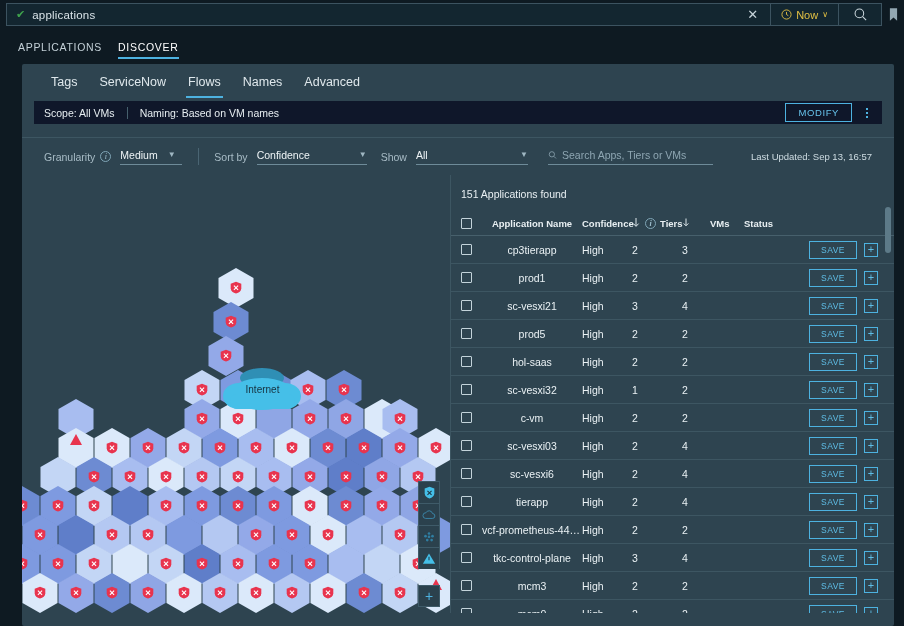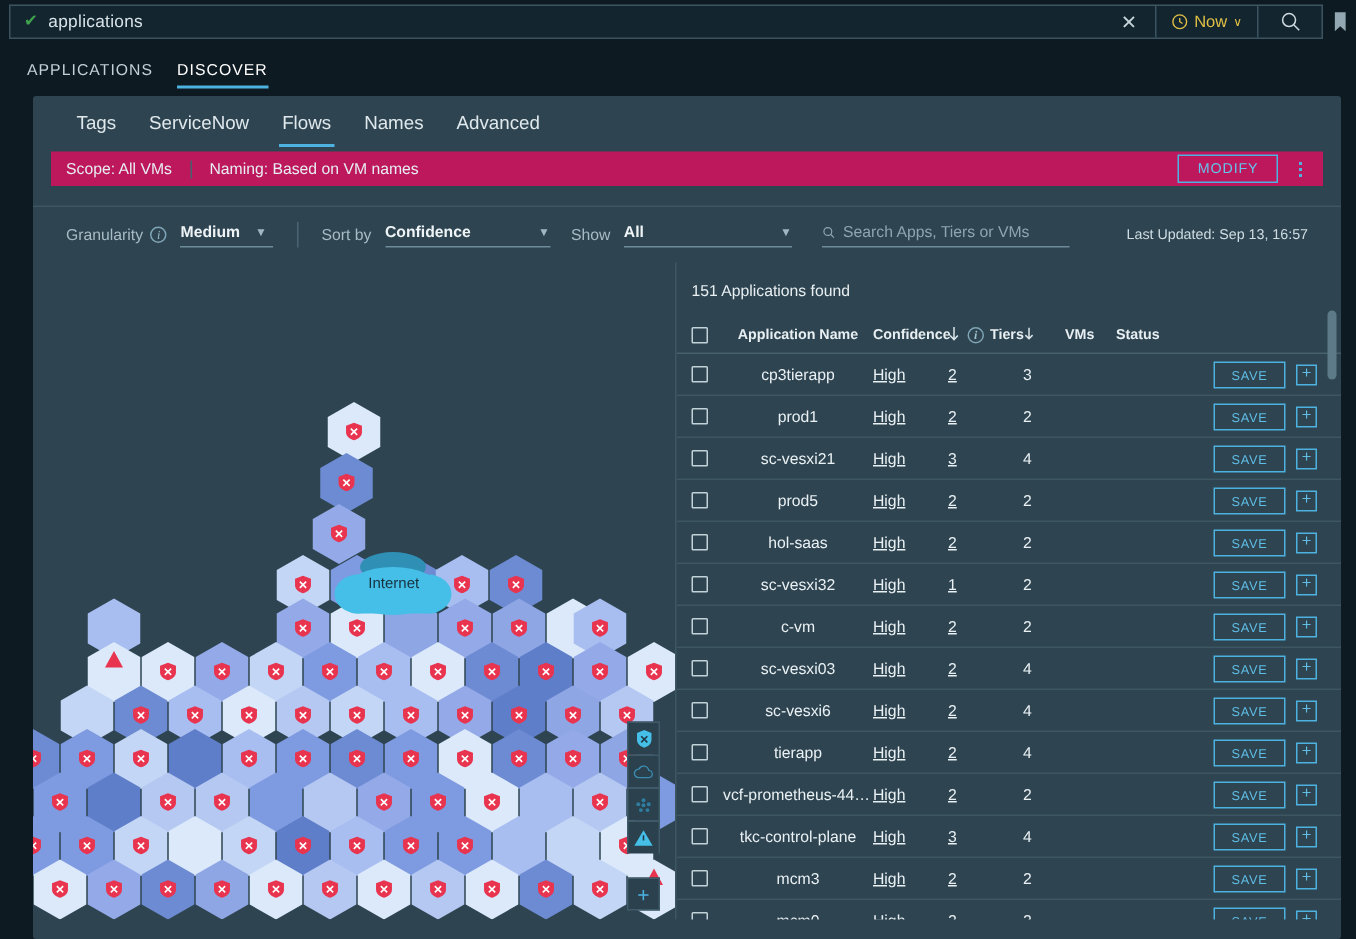--- a/index.html
+++ b/index.html
@@ -70,21 +70,21 @@
   .subtab {
     color: #dfe8ec; font-size: 12.5px; padding: 8px 9px 9px 9px;
     cursor: pointer; position: relative;
   }
   .subtab.active::after {
     content: ""; position: absolute; left: 7px; right: 7px; bottom: 0;
     height: 2px; background: #4db2e0;
   }
 
   .scopebar {
-    margin: 0 12px; height: 23px; background: #be185d;
+    margin: 0 12px; height: 23px; background: #0f172a;
     display: flex; align-items: center; padding: 0 10px;
   }
   .scope-text { color: #e7eef1; font-size: 10.5px; }
   .scope-sep { width: 1px; height: 12px; background: #46606d; margin: 0 12px; }
   .modify-btn {
     margin-left: auto; border: 1px solid #4db2e0; color: #66c2ea;
     font-size: 9.5px; letter-spacing: .6px; padding: 3px 12px; cursor: pointer;
     background: transparent;
   }
   .kebab {
@@ -104,21 +104,20 @@
   .info-i {
     display: inline-flex; align-items: center; justify-content: center;
     width: 11px; height: 11px; border: 1px solid #7fa5b6; border-radius: 50%;
     color: #9fc0cf; font-size: 8px; font-style: italic; margin-left: 5px;
     font-family: "Liberation Serif", serif; cursor: pointer;
   }
   .sel {
     margin-left: 9px; border-bottom: 1px solid #6e8b99; display: flex;
     align-items: center; color: #eef4f6; font-size: 10.5px; cursor: pointer;
     padding-bottom: 3px;
-    font-weight: bold;
   }
   .sel .cv { margin-left: 10px; color: #9fb7c2; font-size: 8px; }
   .sel.w-med { width: 62px; }
   .sel.w-sort { width: 110px; }
   .sel.w-show { width: 112px; }
   .fsep { width: 1px; height: 17px; background: #4a6573; margin: 0 15px 0 16px; }
   .sbox {
     margin-left: 20px; width: 165px; border-bottom: 1px solid #6e8b99;
     display: flex; align-items: center; gap: 5px; padding-bottom: 3px;
   }
@@ -179,21 +178,21 @@
   .c-vms { width: 34px; }
   .c-status { flex: 1; }
 
   .row {
     display: flex; align-items: center; height: 28px;
     border-bottom: 1px solid #3d5662; padding-left: 10px;
     color: #eaf1f4; font-size: 10.5px;
   }
   .row .c-name { white-space: nowrap; overflow: hidden; text-overflow: ellipsis; }
   .row .c-conf, .row .c-tiers2, .row .c-vms2 { color: #eaf1f4; }
-  .c-tiers2 { width: 50px; text-decoration: underline; }
+  .c-tiers2 { width: 50px; }
   .c-vms2 { width: 34px; }
   .c-pad { flex: 1; }
   .save-btn {
     border: 1px solid #4db2e0; color: #5fbde6; background: transparent;
     font-size: 8.5px; letter-spacing: .5px; padding: 3px 0; width: 48px;
     text-align: center; cursor: pointer; font-family: "Liberation Sans", sans-serif;
   }
   .plus-btn {
     margin-left: 7px; margin-right: 16px; width: 14px; height: 14px;
     border: 1px solid #4db2e0; color: #5fbde6; font-size: 11px;

